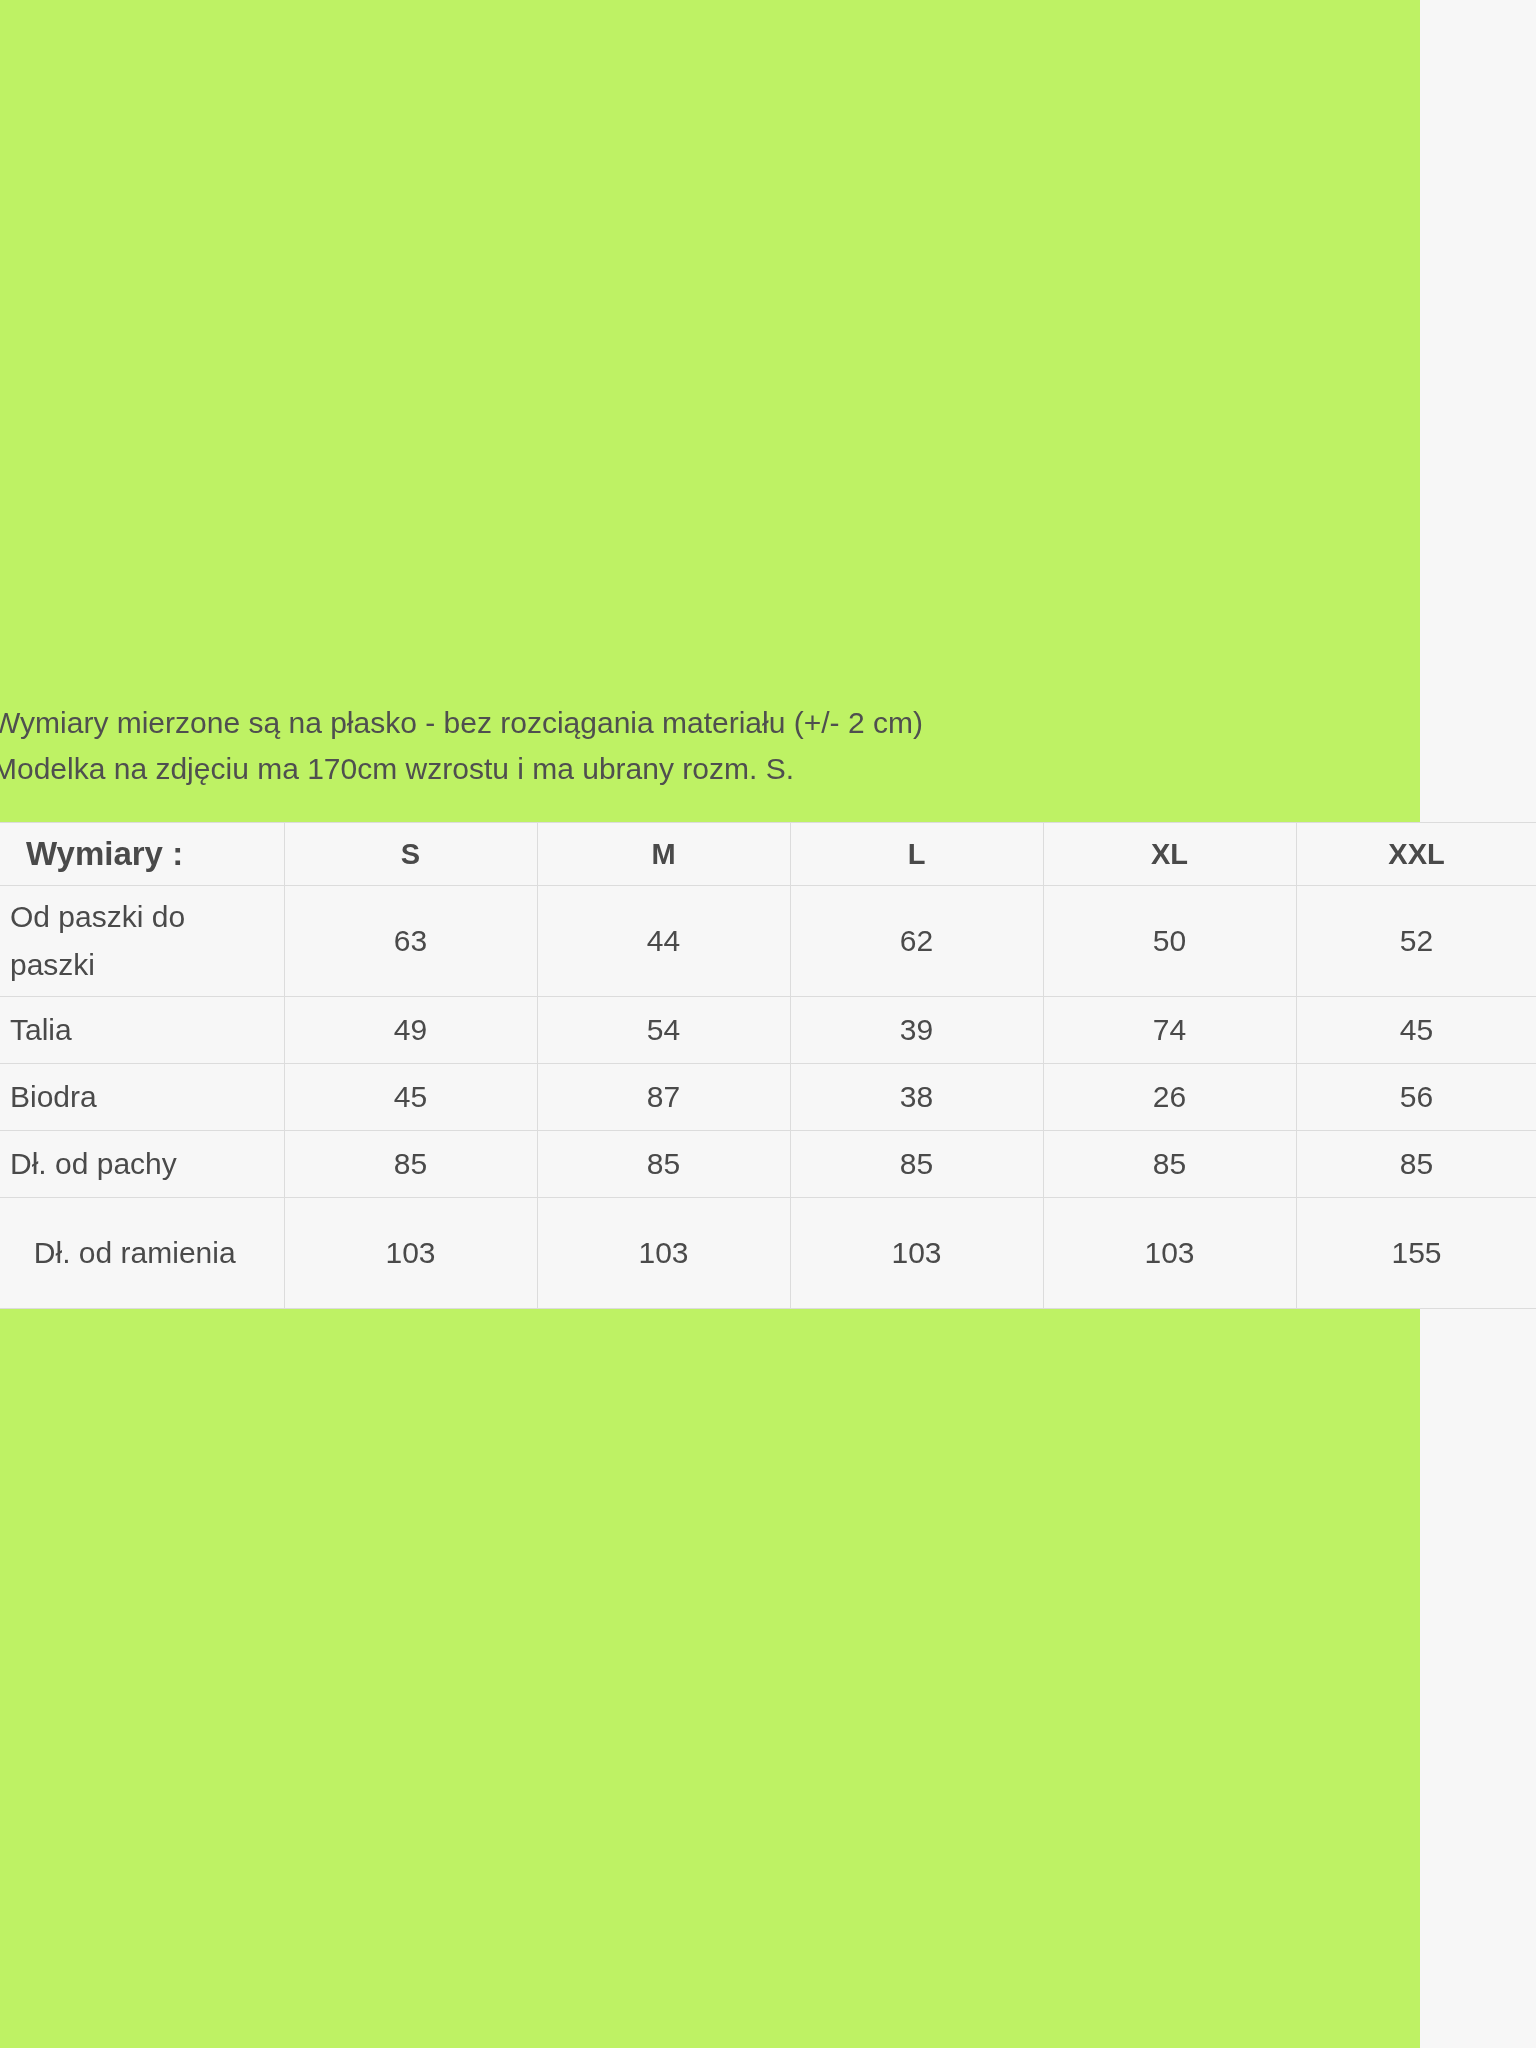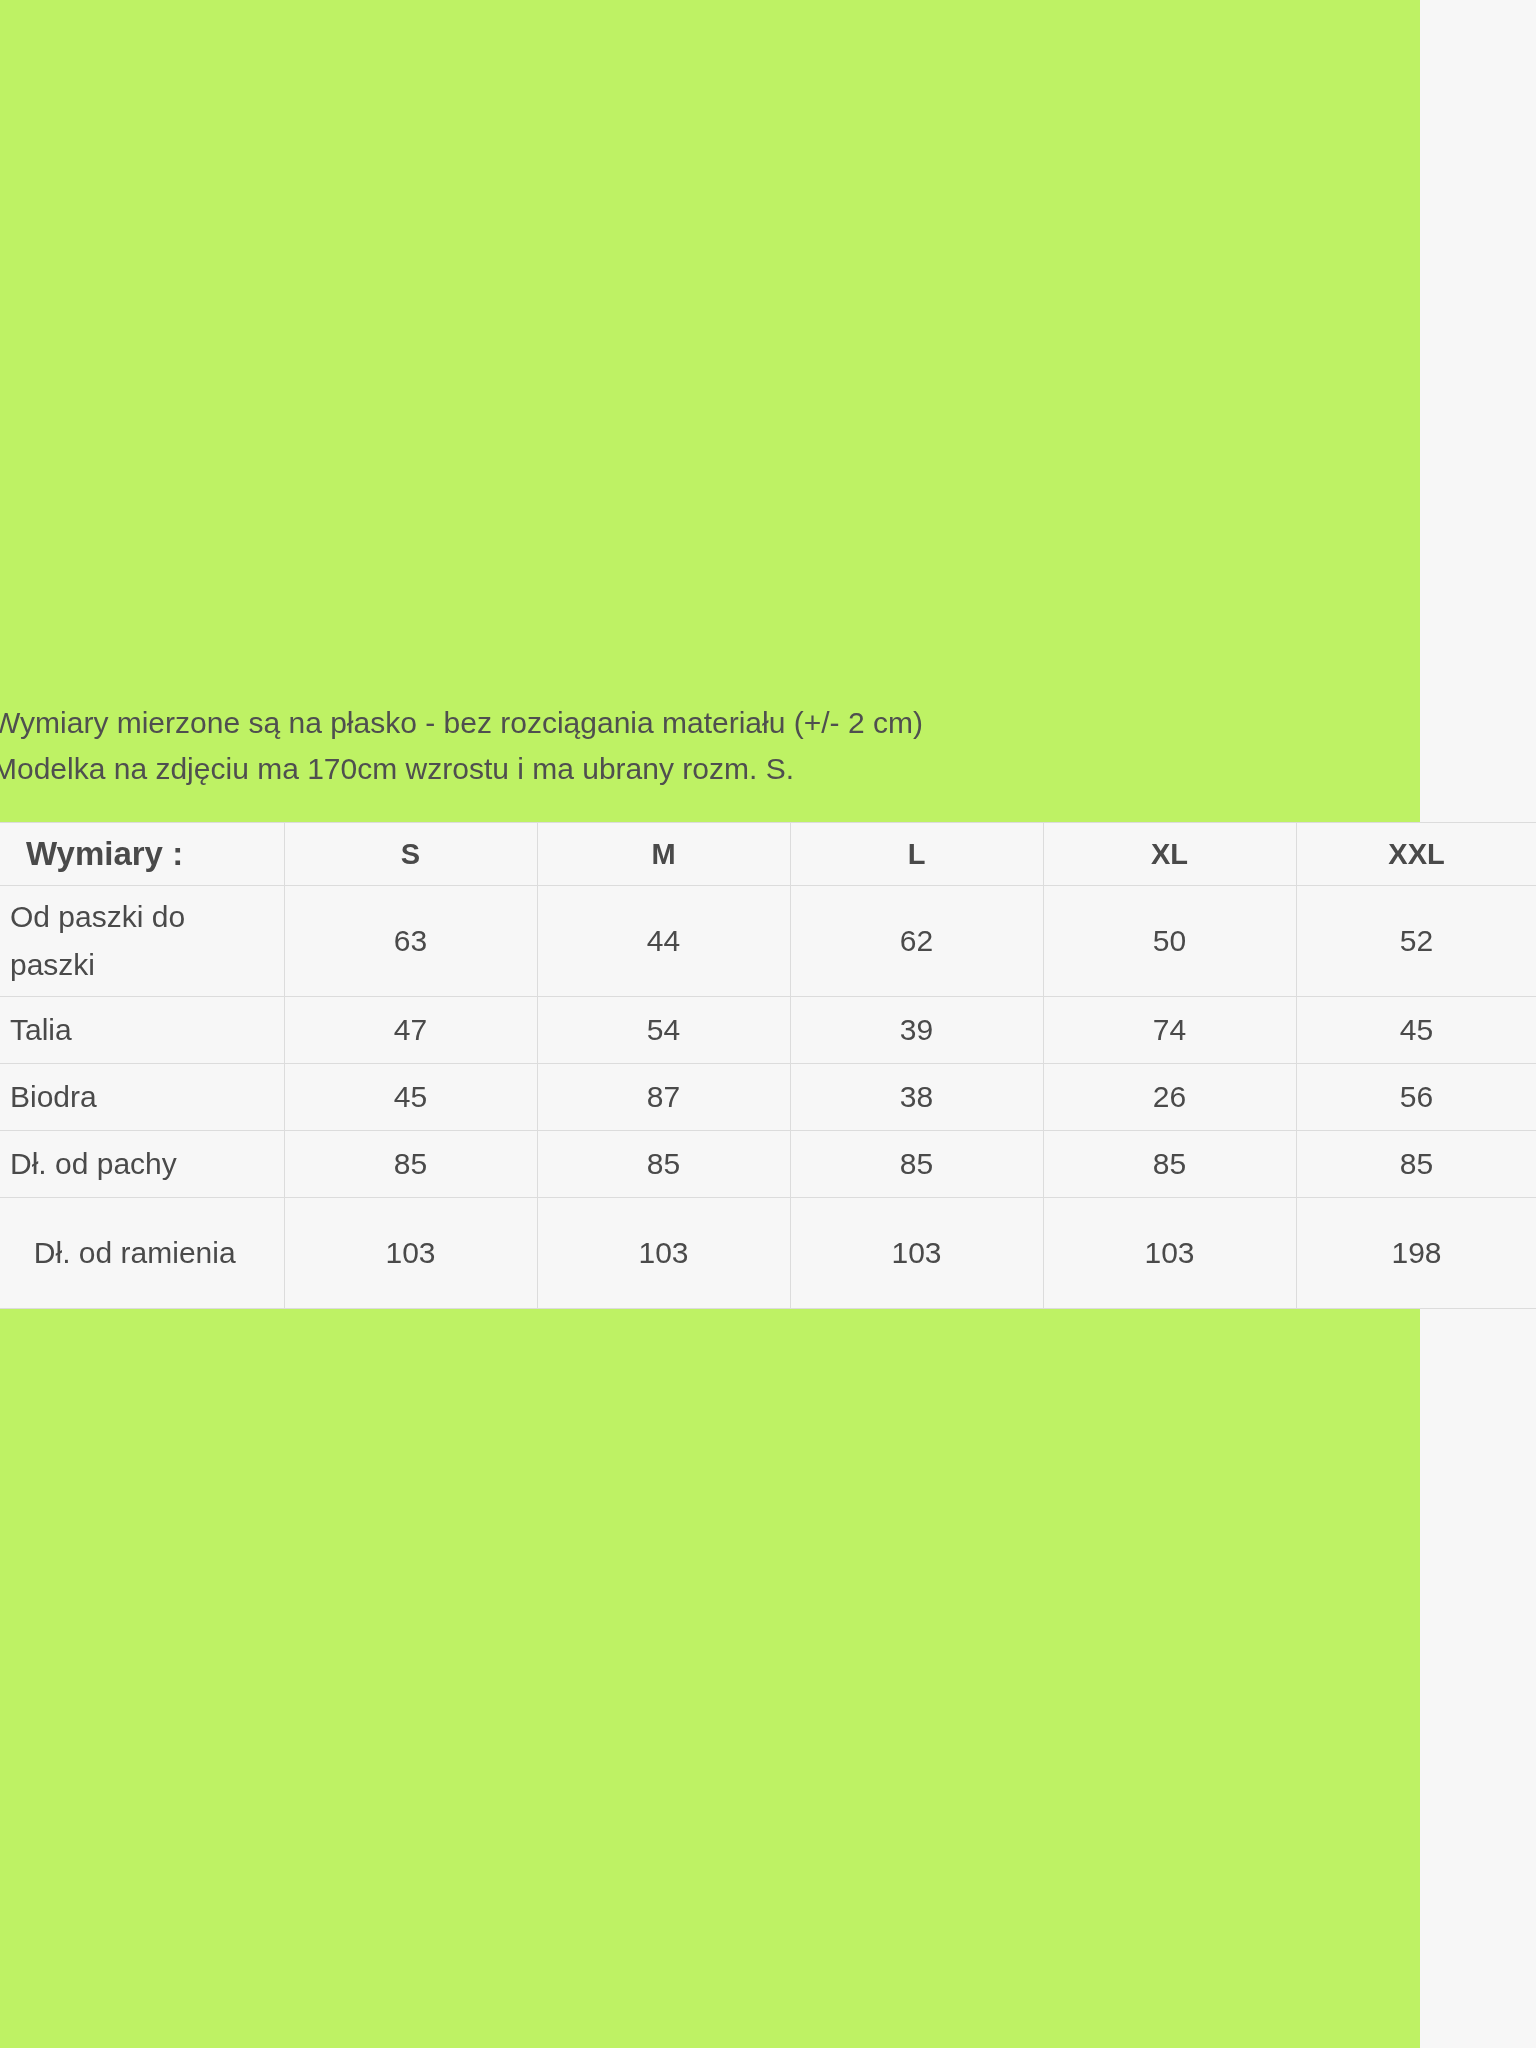--- a/index.html
+++ b/index.html
@@ -148,21 +148,21 @@
           <td class="rowhead">Od paszki do paszki</td>
           <td class="v-lower">63</td>
           <td class="v-lower">44</td>
           <td class="v-upper">62</td>
           <td class="v-upper">50</td>
           <td class="v-upper">52</td>
         </tr>
 
         <tr>
           <td class="rowhead">Talia</td>
-          <td>47</td>
+          <td>49</td>
           <td>54</td>
           <td>39</td>
           <td>74</td>
           <td>45</td>
         </tr>
 
         <tr>
           <td class="rowhead">Biodra</td>
           <td>45</td>
           <td>87</td>
@@ -179,20 +179,20 @@
           <td>85</td>
           <td>85</td>
         </tr>
 
         <tr class="tall tall-center">
           <td class="rowhead">Dł. od ramienia</td>
           <td class="v-upper">103</td>
           <td class="v-upper">103</td>
           <td class="v-upper">103</td>
           <td class="v-upper">103</td>
-          <td class="v-upper">198</td>
+          <td class="v-upper">155</td>
         </tr>
 
       </tbody>
     </table>
   </div>
 
 </div>
 
 </body></html>

